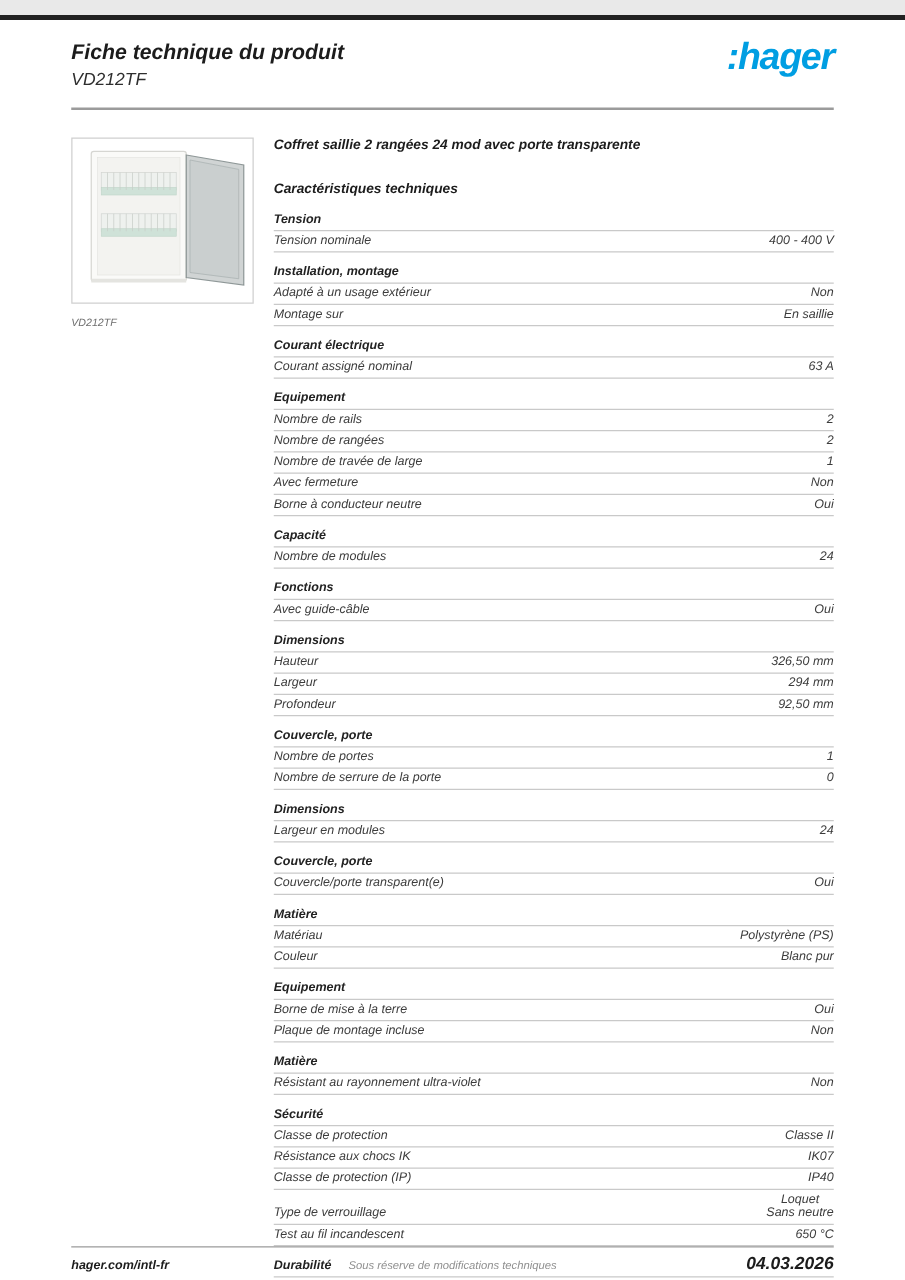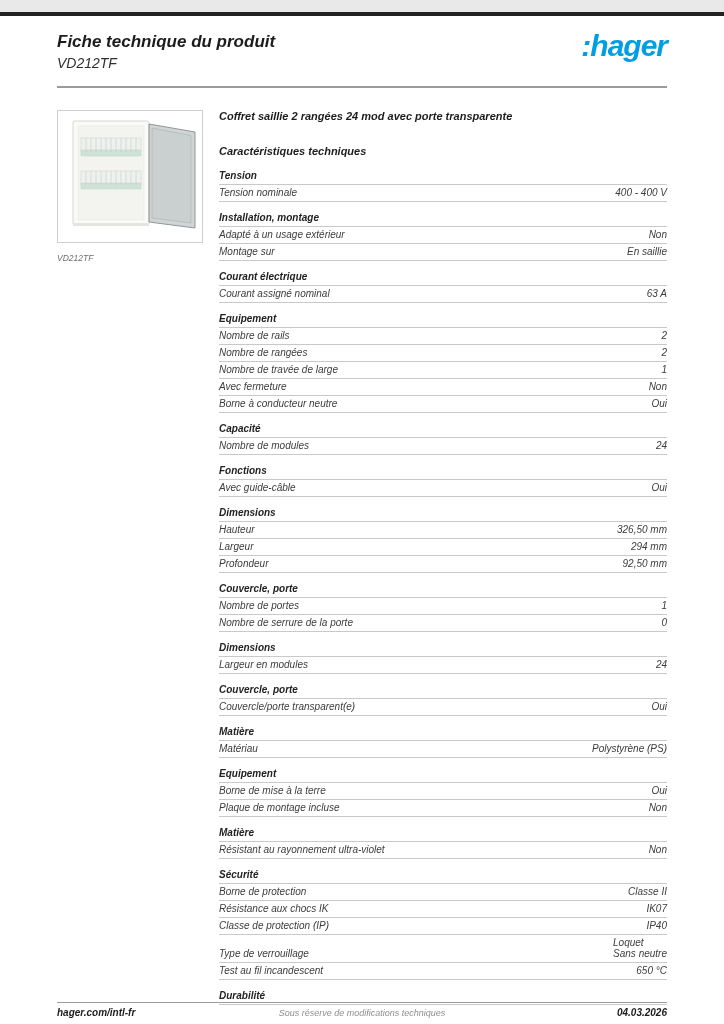--- a/index.html
+++ b/index.html
@@ -44,31 +44,31 @@
     border-bottom: 1px solid #c9c9c9;
     margin-top: 8px;
   }
   .spec-row {
     display: flex; justify-content: space-between; align-items: flex-end;
     font-size: 10px; color: #3c3c3c; line-height: 11px;
     padding: 2px 0 3px 0;
     border-bottom: 1px solid #c9c9c9;
   }
   .spec-label { text-align: center; }
-  .spec-value { text-align: left; white-space: nowrap; }
+  .spec-value { text-align: center; white-space: nowrap; }
   
   .footer {
     position: absolute; left: 57px; right: 57px; bottom: 18px;
     border-top: 1.5px solid #9b9b9b;
     padding-top: 4px;
     display: flex; align-items: baseline;
   }
   .footer-left { font-size: 10px; font-weight: bold; color: #1c1c1c; flex: 1; }
   .footer-center { font-size: 9px; color: #8f8f8f; flex: 2; text-align: center; }
-  .footer-right { font-size: 10px; font-weight: bold; color: #1c1c1c; flex: 1; text-align: right; }
+  .footer-right { font-size: 14px; font-weight: bold; color: #1c1c1c; flex: 1; text-align: right; }
 </style>
 </head>
 <body>
 
 <div class="page">
 
   <div class="header">
     <div class="doc-title">Fiche technique du produit</div>
     <div class="doc-subtitle">VD212TF</div>
     <div class="logo" style="color: rgb(0, 158, 226);">:hager</div>
@@ -190,37 +190,41 @@
           <div class="sec-heading">Couvercle, porte</div>
           <div class="spec-row">
             <div class="spec-label">Couvercle/porte transparent(e)</div>
             <div class="spec-value">Oui</div>
           </div>
           <div class="sec-heading">Matière</div>
           <div class="spec-row">
             <div class="spec-label">Matériau</div>
             <div class="spec-value">Polystyrène (PS)</div>
           </div>
+          <div class="spec-row">
+            <div class="spec-label">Couleur</div>
+            <div class="spec-value">Blanc pur</div>
+          </div>
           <div class="sec-heading">Equipement</div>
           <div class="spec-row">
             <div class="spec-label">Borne de mise à la terre</div>
             <div class="spec-value">Oui</div>
           </div>
           <div class="spec-row">
             <div class="spec-label">Plaque de montage incluse</div>
             <div class="spec-value">Non</div>
           </div>
           <div class="sec-heading">Matière</div>
           <div class="spec-row">
             <div class="spec-label">Résistant au rayonnement ultra-violet</div>
             <div class="spec-value">Non</div>
           </div>
           <div class="sec-heading">Sécurité</div>
           <div class="spec-row">
-            <div class="spec-label">Borne de protection</div>
+            <div class="spec-label">Classe de protection</div>
             <div class="spec-value">Classe II</div>
           </div>
           <div class="spec-row">
             <div class="spec-label">Résistance aux chocs IK</div>
             <div class="spec-value">IK07</div>
           </div>
           <div class="spec-row">
             <div class="spec-label">Classe de protection (IP)</div>
             <div class="spec-value">IP40</div>
           </div>

